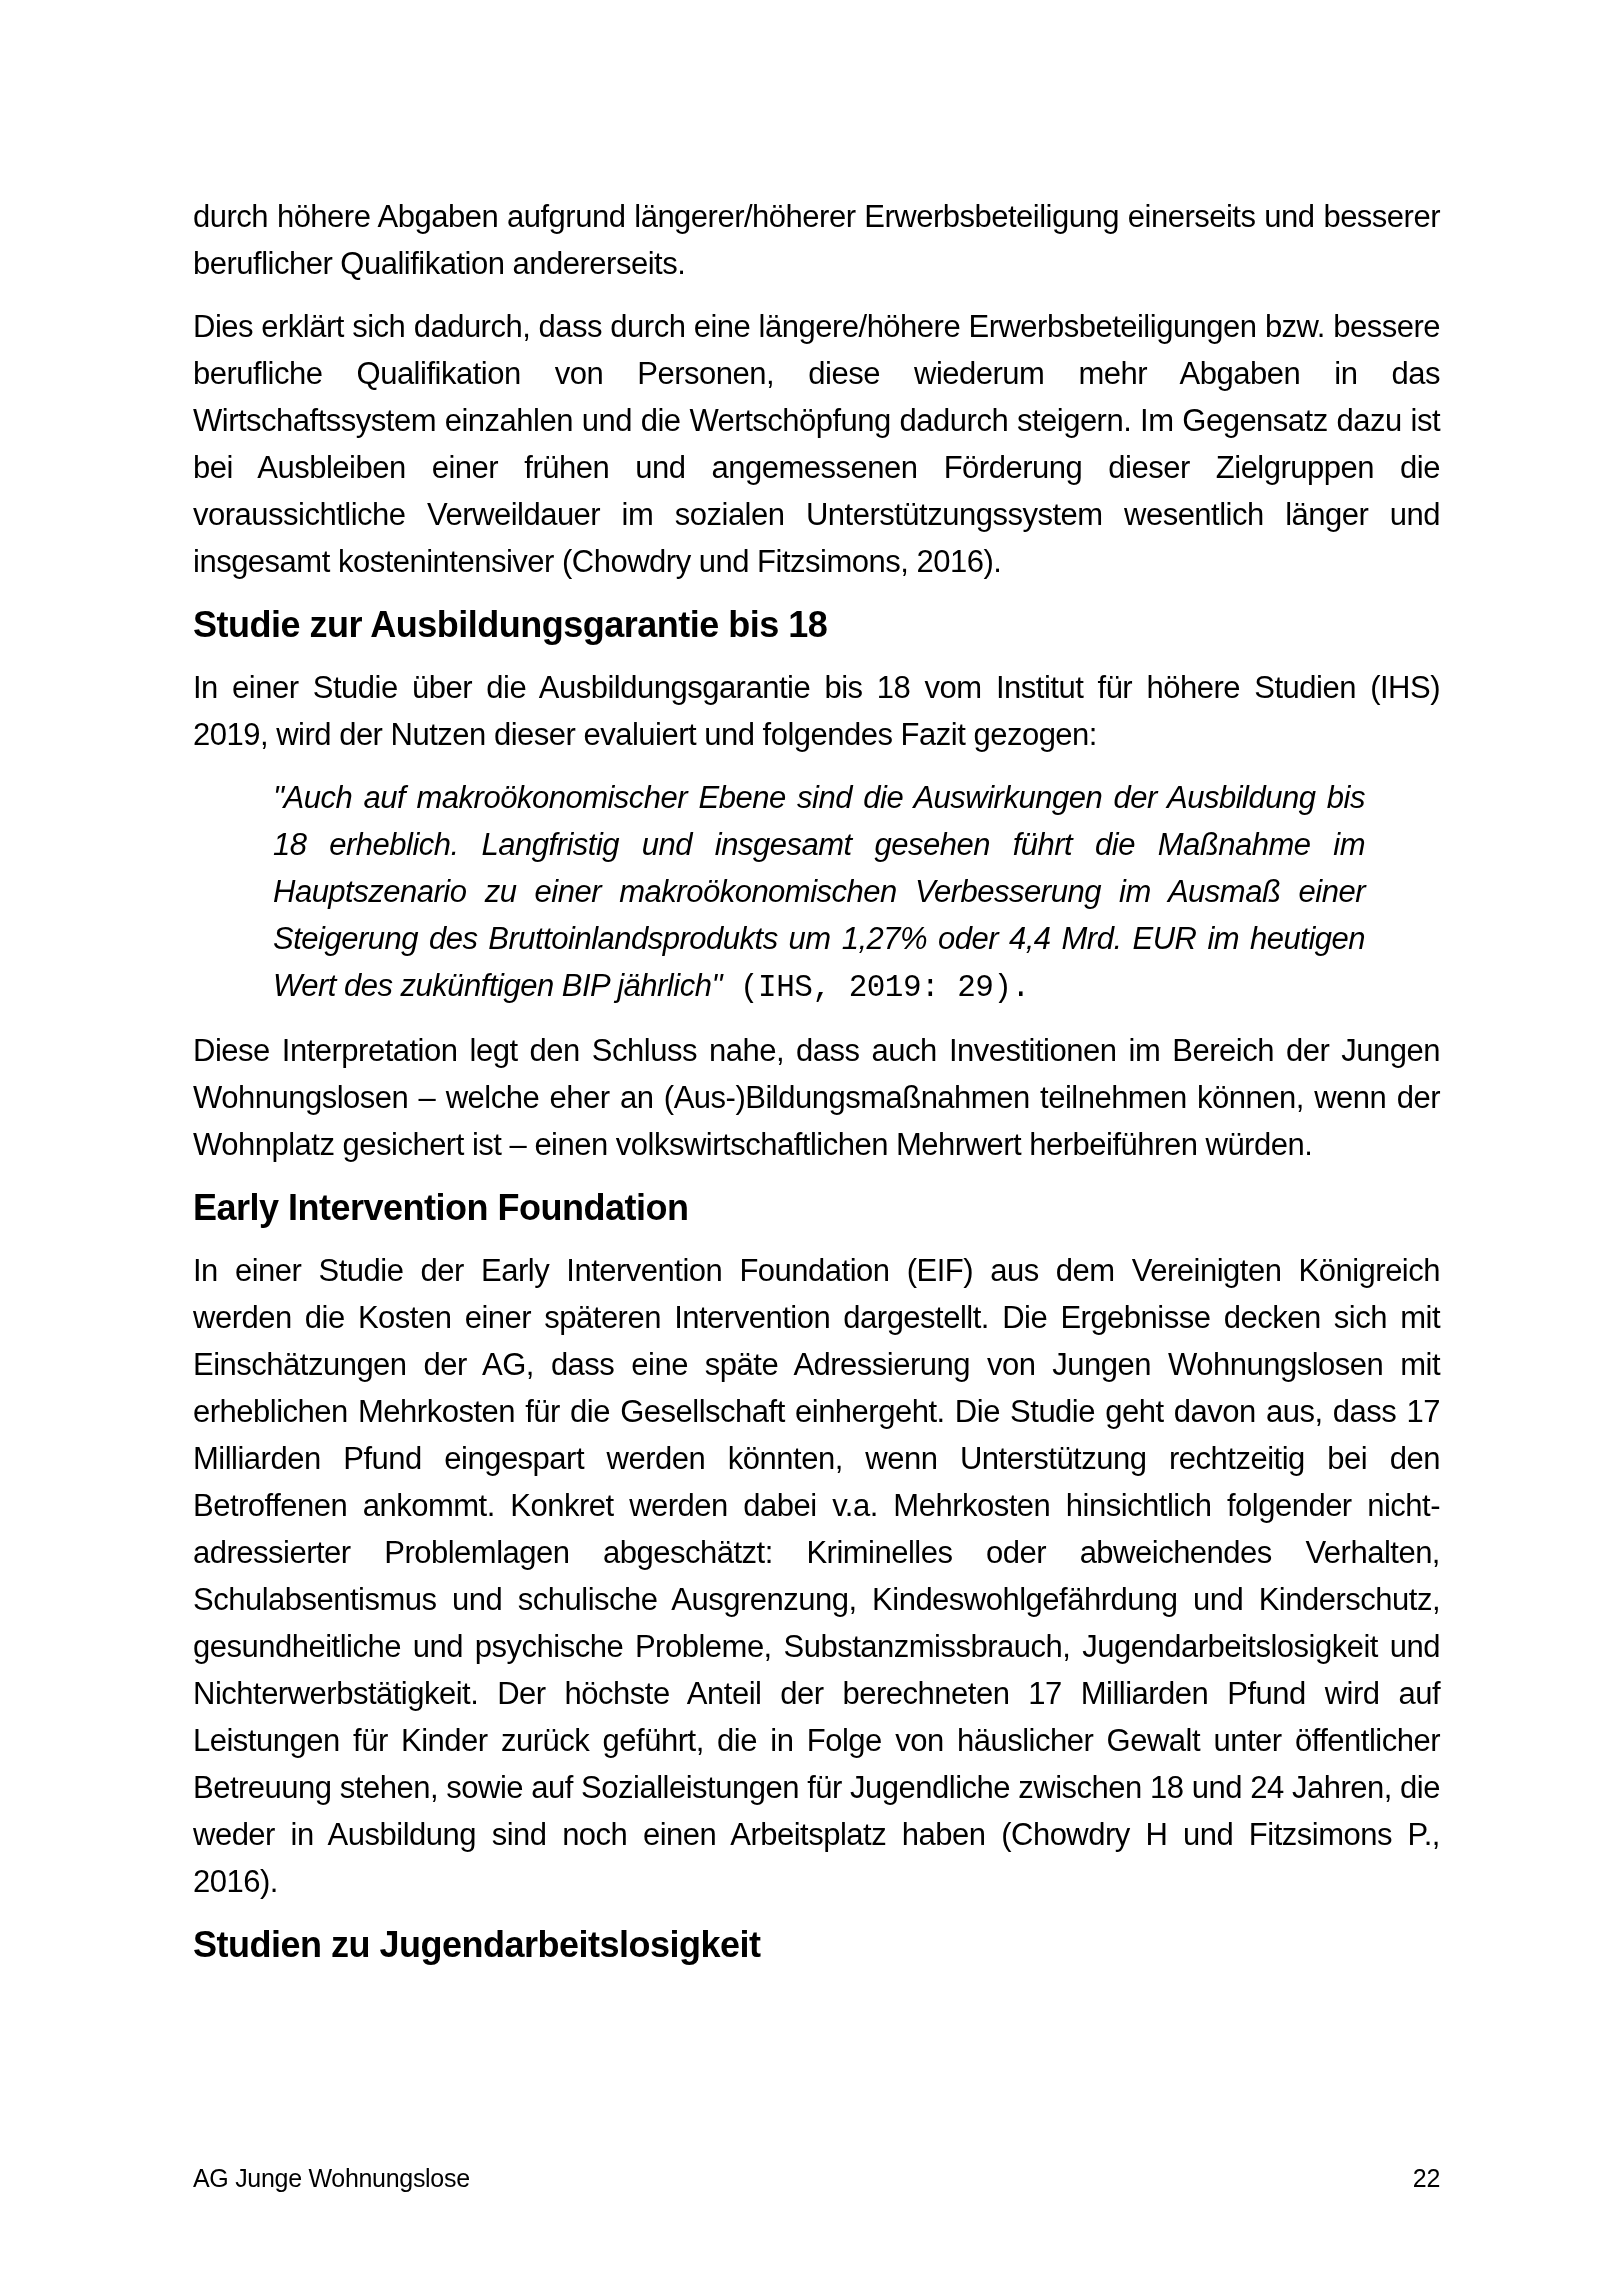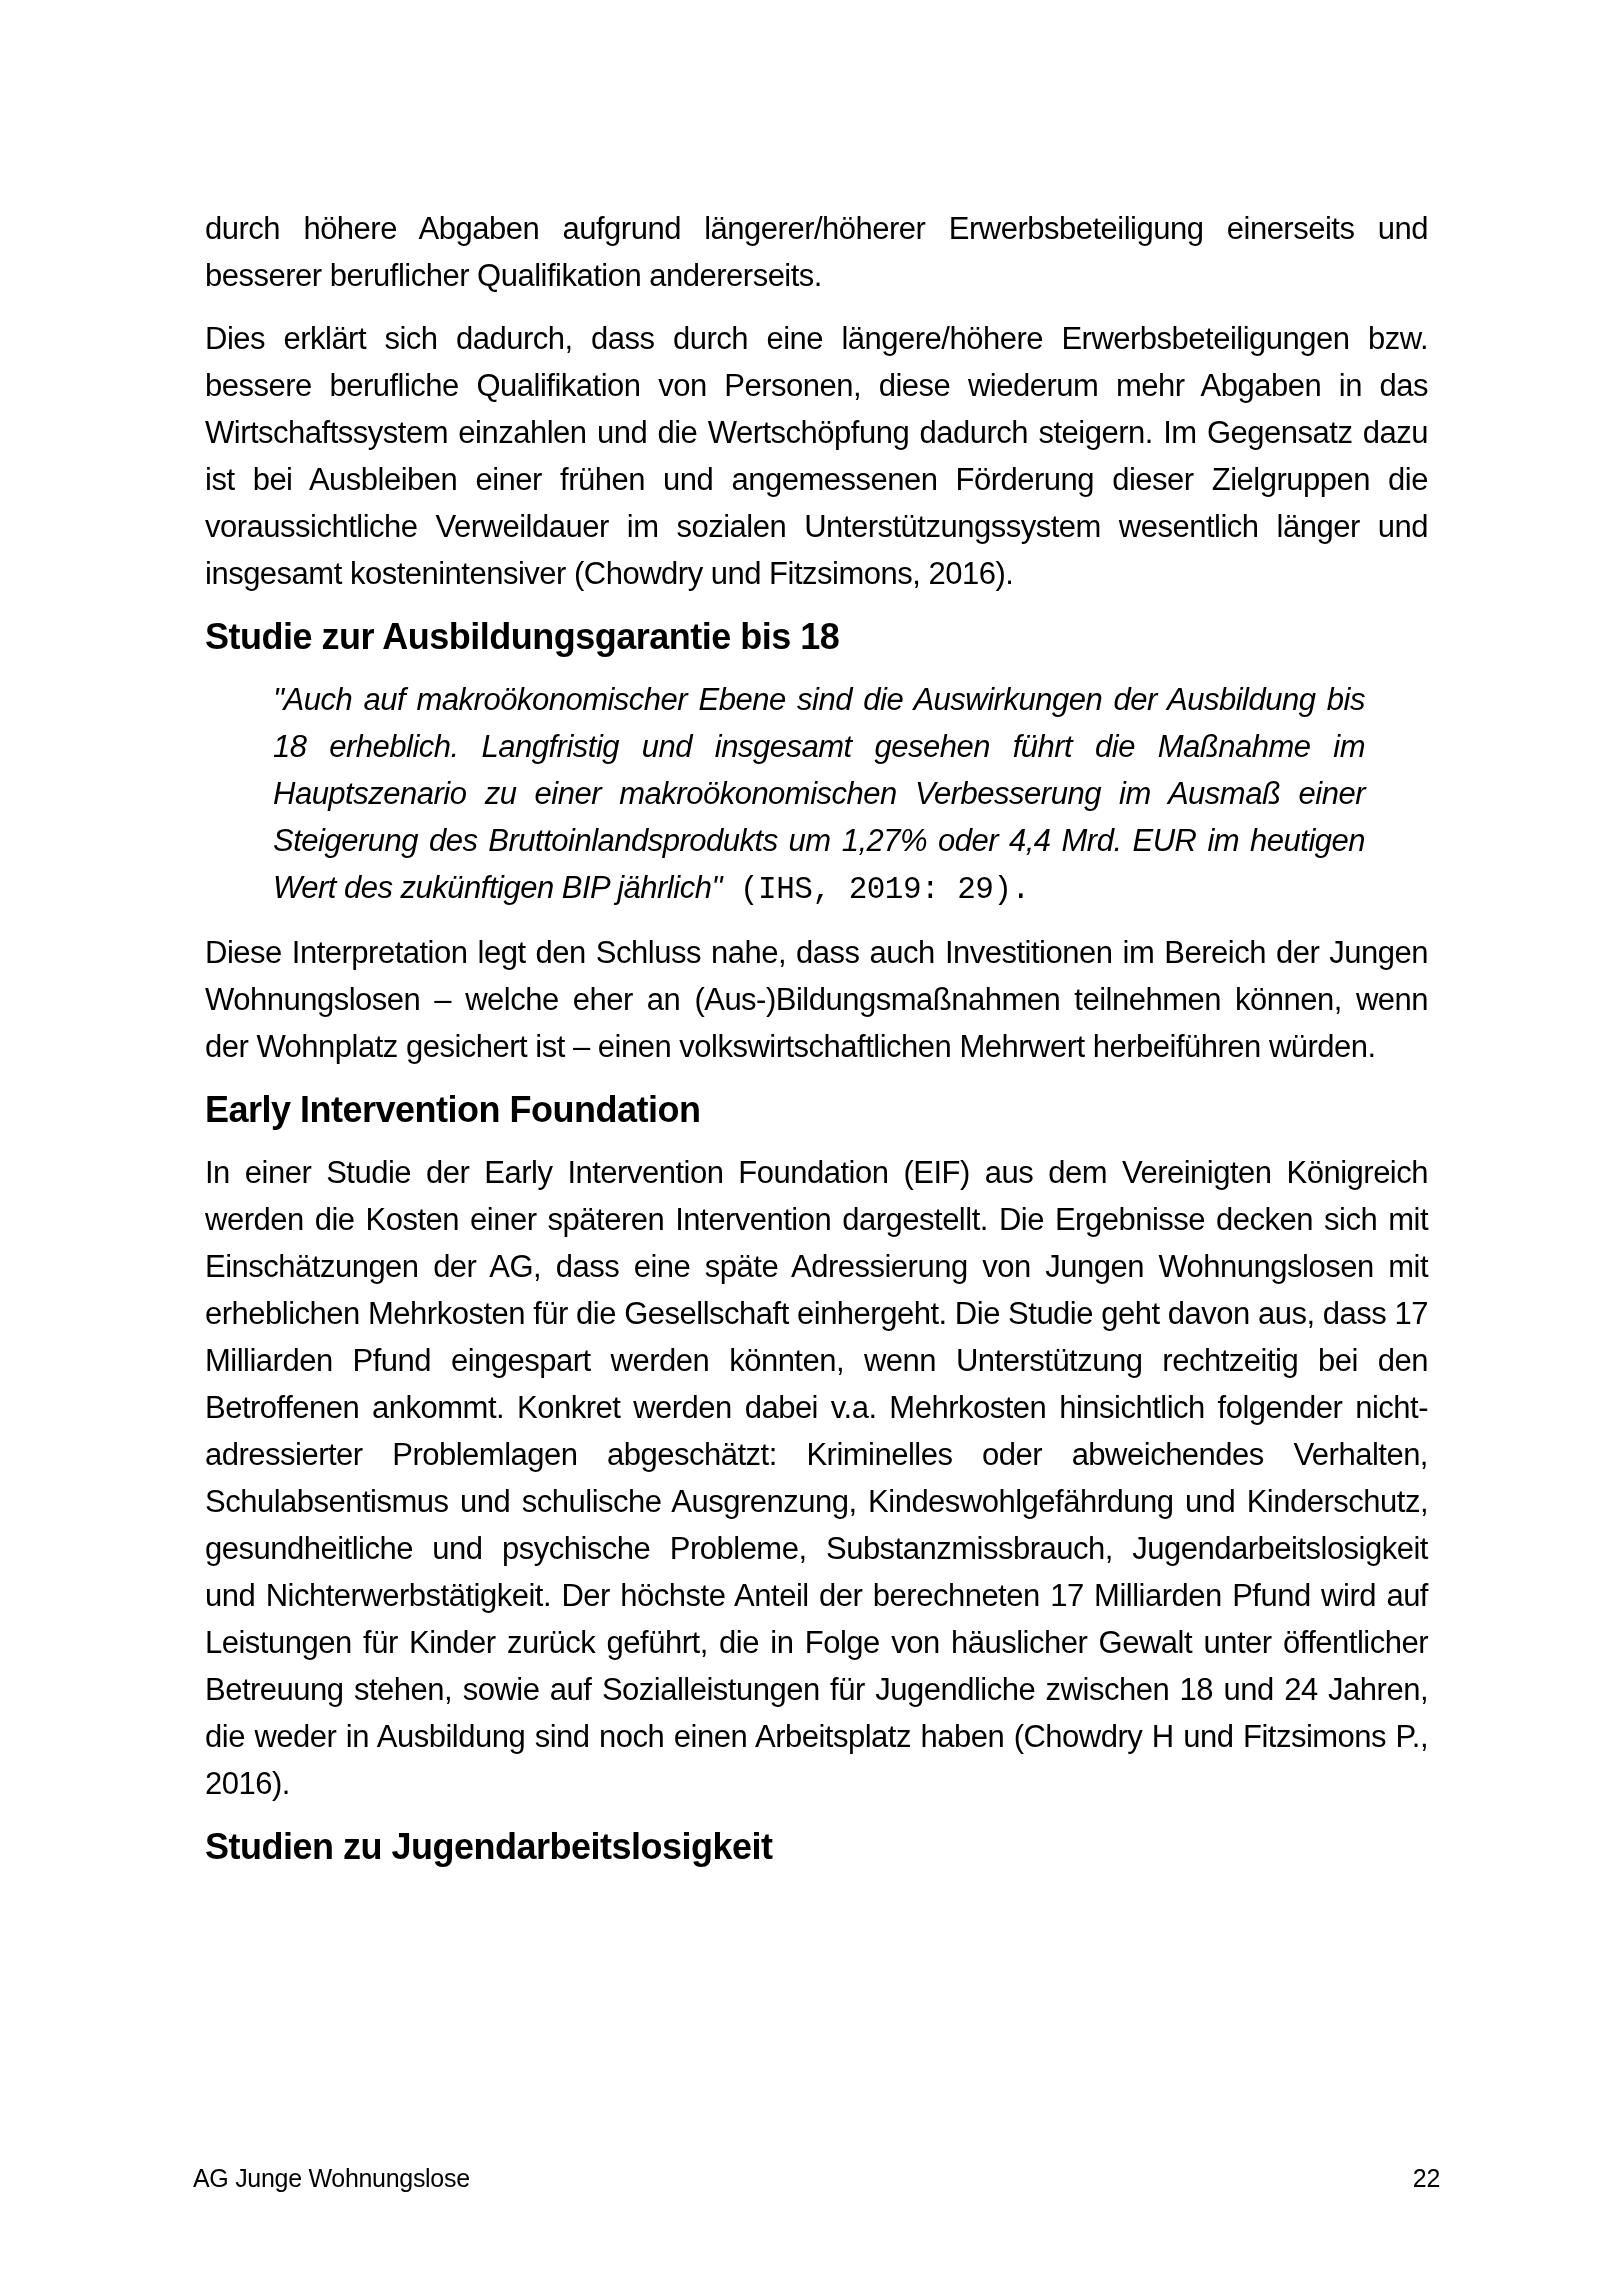--- a/index.html
+++ b/index.html
@@ -15,21 +15,21 @@
       font-family: "Liberation Sans", sans-serif;
       color: #000000;
     }
     .page {
       position: absolute;
       left: 193px;
       top: 193px;
       width: 1247px;
     }
     p, h2 {
-      margin: 12px;
+      margin: 0;
     }
     .para {
       font-size: 31px;
       line-height: 47px;
       text-align: justify;
       margin-bottom: 16px;
       letter-spacing: -0.5px;
     }
     .heading {
       font-size: 36px;
@@ -64,20 +64,21 @@
       letter-spacing: -0.3px;
     }
   </style>
 </head>
 <body>
 
 <div class="page">
   <p class="para">durch höhere Abgaben aufgrund längerer/höherer Erwerbsbeteiligung einerseits und besserer beruflicher Qualifikation andererseits.</p>
   <p class="para">Dies erklärt sich dadurch, dass durch eine längere/höhere Erwerbsbeteiligungen bzw. bessere berufliche Qualifikation von Personen, diese wiederum mehr Abgaben in das Wirtschaftssystem einzahlen und die Wertschöpfung dadurch steigern. Im Gegensatz dazu ist bei Ausbleiben einer frühen und angemessenen Förderung dieser Zielgruppen die voraussichtliche Verweildauer im sozialen Unterstützungssystem wesentlich länger und insgesamt kostenintensiver (Chowdry und Fitzsimons, 2016).</p>
   <h2 class="heading">Studie zur Ausbildungsgarantie bis 18</h2>
+  <p class="para">In einer Studie über die Ausbildungsgarantie bis 18 vom Institut für höhere Studien (IHS) 2019, wird der Nutzen dieser evaluiert und folgendes Fazit gezogen:</p>
   <p class="quote"><span>"Auch auf makroökonomischer Ebene sind die Auswirkungen der Ausbildung bis 18 erheblich. Langfristig und insgesamt gesehen führt die Maßnahme im Hauptszenario zu einer makroökonomischen Verbesserung im Ausmaß einer Steigerung des Bruttoinlandsprodukts um 1,27% oder 4,4 Mrd. EUR im heutigen Wert des zukünftigen BIP jährlich"</span><span class="cite"> (IHS, 2019: 29).</span></p>
   <p class="para">Diese Interpretation legt den Schluss nahe, dass auch Investitionen im Bereich der Jungen Wohnungslosen – welche eher an (Aus-)Bildungsmaßnahmen teilnehmen können, wenn der Wohnplatz gesichert ist – einen volkswirtschaftlichen Mehrwert herbeiführen würden.</p>
   <h2 class="heading">Early Intervention Foundation</h2>
   <p class="para">In einer Studie der Early Intervention Foundation (EIF) aus dem Vereinigten Königreich werden die Kosten einer späteren Intervention dargestellt. Die Ergebnisse decken sich mit Einschätzungen der AG, dass eine späte Adressierung von Jungen Wohnungslosen mit erheblichen Mehrkosten für die Gesellschaft einhergeht. Die Studie geht davon aus, dass 17 Milliarden Pfund eingespart werden könnten, wenn Unterstützung rechtzeitig bei den Betroffenen ankommt. Konkret werden dabei v.a. Mehrkosten hinsichtlich folgender nicht-adressierter Problemlagen abgeschätzt: Kriminelles oder abweichendes Verhalten, Schulabsentismus und schulische Ausgrenzung, Kindeswohlgefährdung und Kinderschutz, gesundheitliche und psychische Probleme, Substanzmissbrauch, Jugendarbeitslosigkeit und Nichterwerbstätigkeit. Der höchste Anteil der berechneten 17 Milliarden Pfund wird auf Leistungen für Kinder zurück geführt, die in Folge von häuslicher Gewalt unter öffentlicher Betreuung stehen, sowie auf Sozialleistungen für Jugendliche zwischen 18 und 24 Jahren, die weder in Ausbildung sind noch einen Arbeitsplatz haben (Chowdry H und Fitzsimons P., 2016).</p>
   <h2 class="heading">Studien zu Jugendarbeitslosigkeit</h2>
 </div>
 
 <div class="footer">
   <span>AG Junge Wohnungslose</span>
   <span>22</span>

